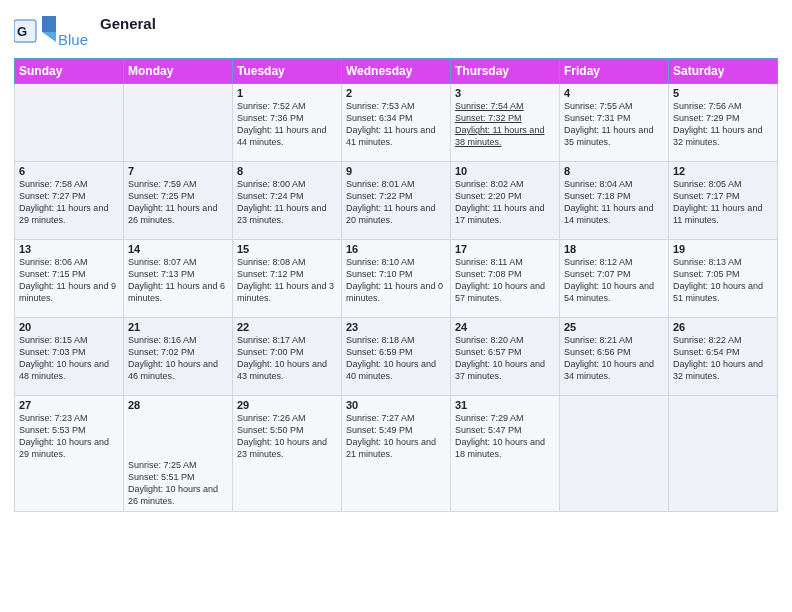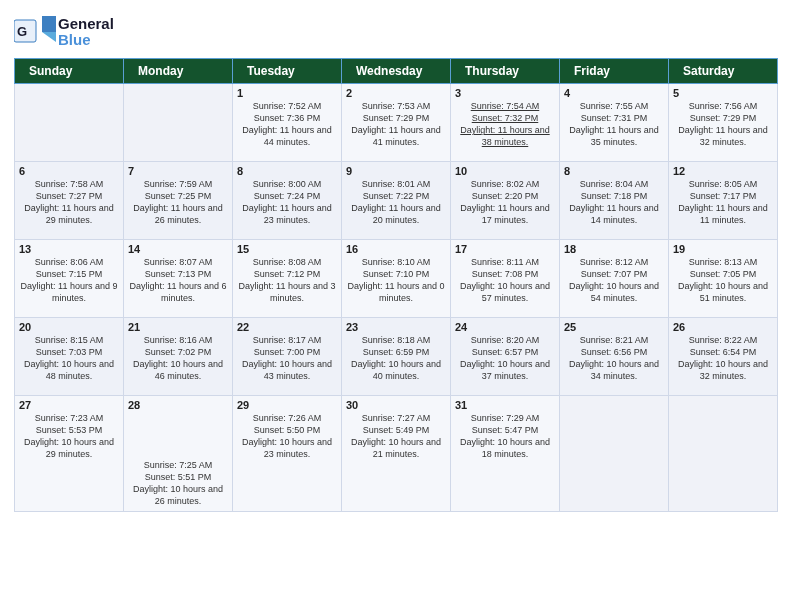--- a/index.html
+++ b/index.html
@@ -40,25 +40,25 @@
       font-size: 14px;
       color: #555;
       margin-top: 2px;
     }
     .calendar {
       width: 100%;
       border-collapse: collapse;
       table-layout: fixed;
     }
     .calendar thead th {
-      background: #14532d;
+      background: #d946ef;
       color: #fff;
       font-size: 12px;
       font-weight: bold;
-      padding: 5px 14px;
+      padding: 5px 4px;
       text-align: left;
       border: 1px solid #5a9fd4;
     }
     .calendar tbody td {
       vertical-align: top;
       border: 1px solid #d0d8e8;
       padding: 3px 4px;
       font-size: 9.5px;
       color: #333;
       height: 78px;
@@ -74,21 +74,20 @@
       font-size: 11px;
       font-weight: bold;
       color: #222;
       display: block;
       margin-bottom: 1px;
     }
     .cell-text {
       font-size: 9px;
       color: #333;
       line-height: 1.35;
-      text-align: center;
     }
     .empty-cell {
       background: #f0f2f8 !important;
     }
   </style>
 </head>
 <body>
 
 <div class="container">
   <div class="header">
@@ -97,22 +96,22 @@
         <div style="display:flex;align-items:center;gap:2px;">
           <div style="position:relative;width:42px;height:36px;">
             <svg width="42" height="36" viewBox="0 0 42 36">
               <rect x="0" y="6" width="22" height="22" rx="2" fill="#e8f0fa" stroke="#3d7fc1" stroke-width="1"></rect>
               <text x="3" y="22" font-size="13" font-weight="bold" fill="#1a1a2e" font-family="Arial">G</text>
               <polygon points="28,2 42,2 42,18 28,18" fill="#3d7fc1"></polygon>
               <polygon points="28,18 42,18 42,28" fill="#5aabdd"></polygon>
             </svg>
           </div>
           <div>
-            <div style="font-size:15px;font-weight:bold;color:#1a1a2e;line-height:1.1;">General</div>
-            <div style="font-size:15px;font-weight:bold;color:#4a90d9;line-height:1.1;">Blue</div>
+            <div style="font-size:15px;font-weight:bold;color:#1a1a2e;line-height:1.1;margin-left:42px;">General</div>
+            <div style="font-size:15px;font-weight:normal;color:#4a90d9;line-height:1.1;">Blue</div>
           </div>
         </div>
       </div>
     </div>
     <div class="title-block">
       <div class="month-title"></div>
       <div class="location"></div>
     </div>
   </div>
 
@@ -134,21 +133,21 @@
           <td class="empty-cell"></td>
           <td>
             <span class="day-number">1</span>
             <div class="cell-text" style="white-space: pre-line;">Sunrise: 7:52 AM
 Sunset: 7:36 PM
 Daylight: 11 hours and 44 minutes.</div>
           </td>
           <td>
             <span class="day-number">2</span>
             <div class="cell-text" style="white-space: pre-line;">Sunrise: 7:53 AM
-Sunset: 7:29 PM
+Sunset: 6:34 PM
 Daylight: 11 hours and 41 minutes.</div>
           </td>
           <td>
             <span class="day-number">3</span>
             <div class="cell-text" style="white-space: pre-line; text-decoration: underline;">Sunrise: 7:54 AM
 Sunset: 7:32 PM
 Daylight: 11 hours and 38 minutes.</div>
           </td>
           <td>
             <span class="day-number">4</span>

